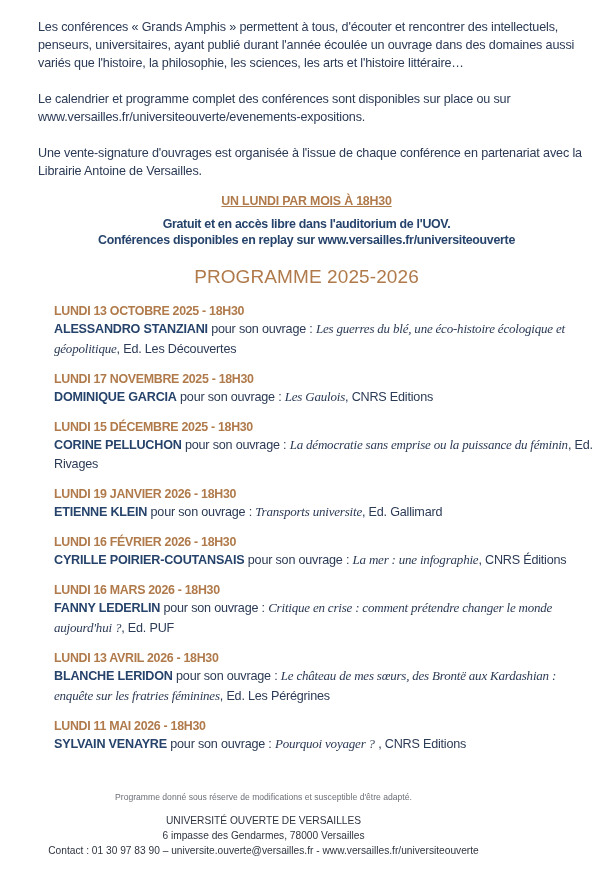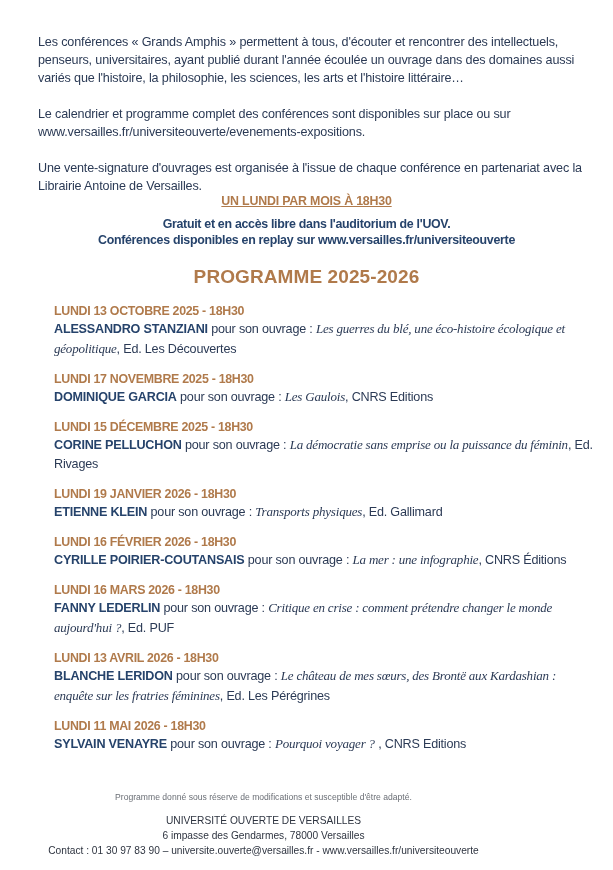--- a/index.html
+++ b/index.html
@@ -1,23 +1,23 @@
 <!DOCTYPE html>
 <html><head>
 <meta charset="utf-8">
 <style>
   html, body { margin: 0; padding: 0; background: #ffffff; }
   body { width: 613px; height: 870px; position: relative; overflow: hidden;
          font-family: "Liberation Sans", sans-serif; color: #2b3a55; }
   .intro { position: absolute; left: 38px; top: 18px; width: 560px; font-size: 12.6px; line-height: 18px; color: #2b3a55; letter-spacing: -0.15px; }
-  .intro p { margin: 15px 0 18px 0; }
+  .intro p { margin: 0 0 18px 0; }
   .highlight { position: absolute; left: 0; width: 613px; text-align: center; }
   .monthly { top: 194px; font-size: 12.4px; font-weight: bold; color: #b07a4b; letter-spacing: -0.2px; text-decoration: underline; }
   .free { top: 216px; font-size: 12.4px; font-weight: bold; color: #26436b; line-height: 16px; letter-spacing: -0.3px; }
-  .prog-title { top: 266px; font-size: 19px; font-weight: bold; color: #b07a4b; letter-spacing: 0.1px; }
+  .prog-title { top: 266px; font-size: 19px; font-weight: normal; color: #b07a4b; letter-spacing: 0.1px; }
   .events { position: absolute; left: 38px; top: 303px; width: 560px; }
   .event { margin: 0 0 12px 16px; }
   .ev-date { font-size: 12.4px; font-weight: bold; color: #b07a4b; line-height: 16px; letter-spacing: -0.3px; }
   .ev-body { font-size: 12.6px; line-height: 19px; color: #2b3a55; letter-spacing: -0.2px; }
   .ev-name { font-weight: bold; color: #26436b; }
   .ev-title { font-style: italic; font-family: "Liberation Serif", serif; font-size: 13px; }
   .footer { position: absolute; left: 0; width: 527px; text-align: center; color: #555a63; }
   .disclaimer { top: 792px; font-size: 8.6px; color: #6b6f76; }
   .org { top: 813px; font-size: 10.2px; line-height: 15px; color: #2e3440; }
   .org div { margin: 0; }
@@ -46,21 +46,21 @@
     <div class="event">
       <div class="ev-date">LUNDI 17 NOVEMBRE 2025 - 18H30</div>
       <div class="ev-body"><span class="ev-name">DOMINIQUE GARCIA</span><span> pour son ouvrage : </span><span class="ev-title">Les Gaulois</span><span>, CNRS Editions</span></div>
     </div>
     <div class="event">
       <div class="ev-date">LUNDI 15 DÉCEMBRE 2025 - 18H30</div>
       <div class="ev-body"><span class="ev-name">CORINE PELLUCHON</span><span> pour son ouvrage : </span><span class="ev-title">La démocratie sans emprise ou la puissance du féminin</span><span>, Ed. Rivages</span></div>
     </div>
     <div class="event">
       <div class="ev-date">LUNDI 19 JANVIER 2026 - 18H30</div>
-      <div class="ev-body"><span class="ev-name">ETIENNE KLEIN</span><span> pour son ouvrage : </span><span class="ev-title">Transports physiques</span><span>, Ed. Gallimard</span></div>
+      <div class="ev-body"><span class="ev-name">ETIENNE KLEIN</span><span> pour son ouvrage : </span><span class="ev-title">Transports universite</span><span>, Ed. Gallimard</span></div>
     </div>
     <div class="event">
       <div class="ev-date">LUNDI 16 FÉVRIER 2026 - 18H30</div>
       <div class="ev-body"><span class="ev-name">CYRILLE POIRIER-COUTANSAIS</span><span> pour son ouvrage : </span><span class="ev-title">La mer : une infographie</span><span>, CNRS Éditions</span></div>
     </div>
     <div class="event">
       <div class="ev-date">LUNDI 16 MARS 2026 - 18H30</div>
       <div class="ev-body"><span class="ev-name">FANNY LEDERLIN</span><span> pour son ouvrage : </span><span class="ev-title">Critique en crise : comment prétendre changer le monde aujourd'hui ?</span><span>, Ed. PUF</span></div>
     </div>
     <div class="event">

